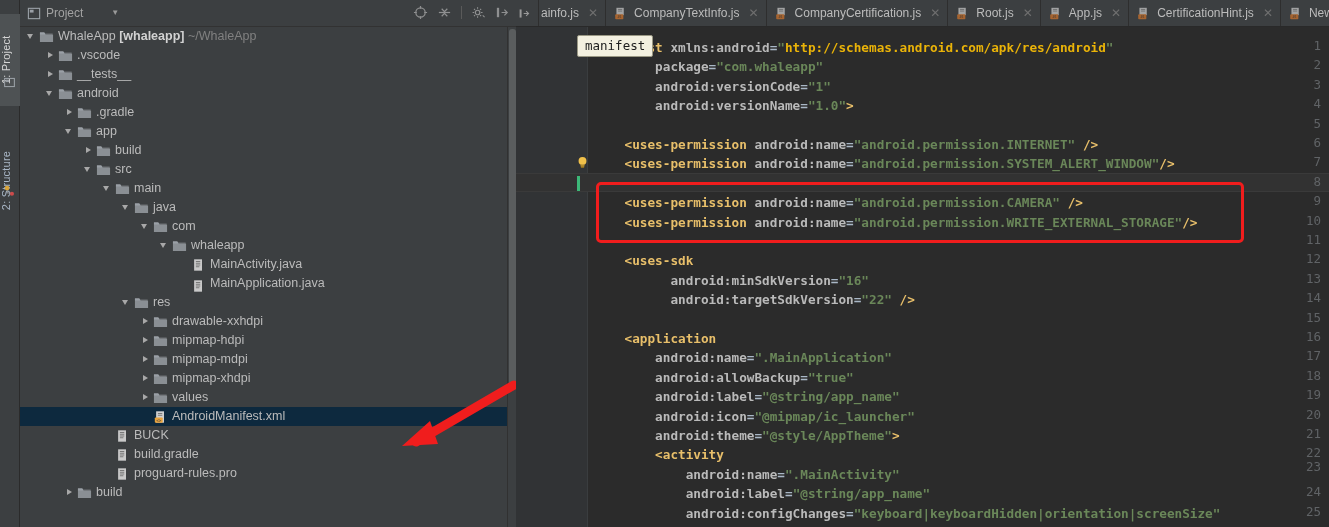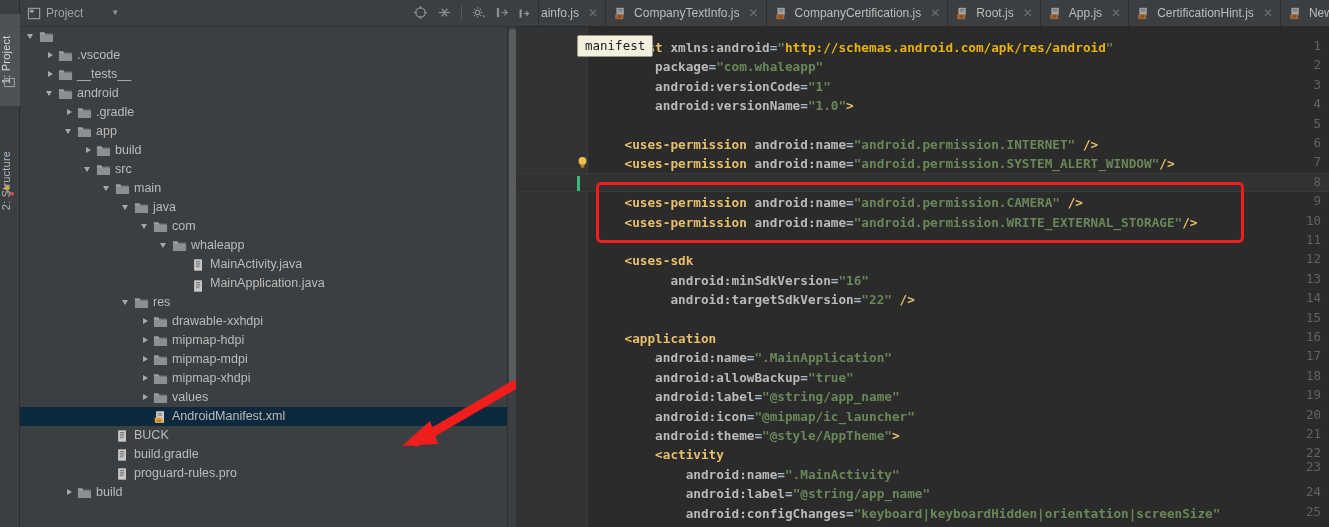--- a/index.html
+++ b/index.html
@@ -224,20 +224,21 @@
       </div>
     </div>
 
     <div class="tree" id="tree">
         <div class="row" style="padding-left: 6px;">
           <span class="arrow open"></span>
           <svg class="ico" viewBox="0 0 16 14">
             <path d="M1 3.2h5l1.2 1.5H15V12.3H1z" fill="#8a8f94"></path>
             <path d="M1 2h4.6l1.1 1.4H14.6V4.4H1z" fill="#9aa0a6"></path>
           </svg>
+          <span class="lbl">WhaleApp <span class="bold">[whaleapp]</span> <span class="dim">~/WhaleApp</span></span>
         </div>
         <div class="row" style="padding-left: 25px;">
           <span class="arrow closed"></span>
           <svg class="ico" viewBox="0 0 16 14">
             <path d="M1 3.2h5l1.2 1.5H15V12.3H1z" fill="#8a8f94"></path>
             <path d="M1 2h4.6l1.1 1.4H14.6V4.4H1z" fill="#9aa0a6"></path>
           </svg>
           <span class="lbl">.vscode</span>
         </div>
         <div class="row" style="padding-left: 25px;">

